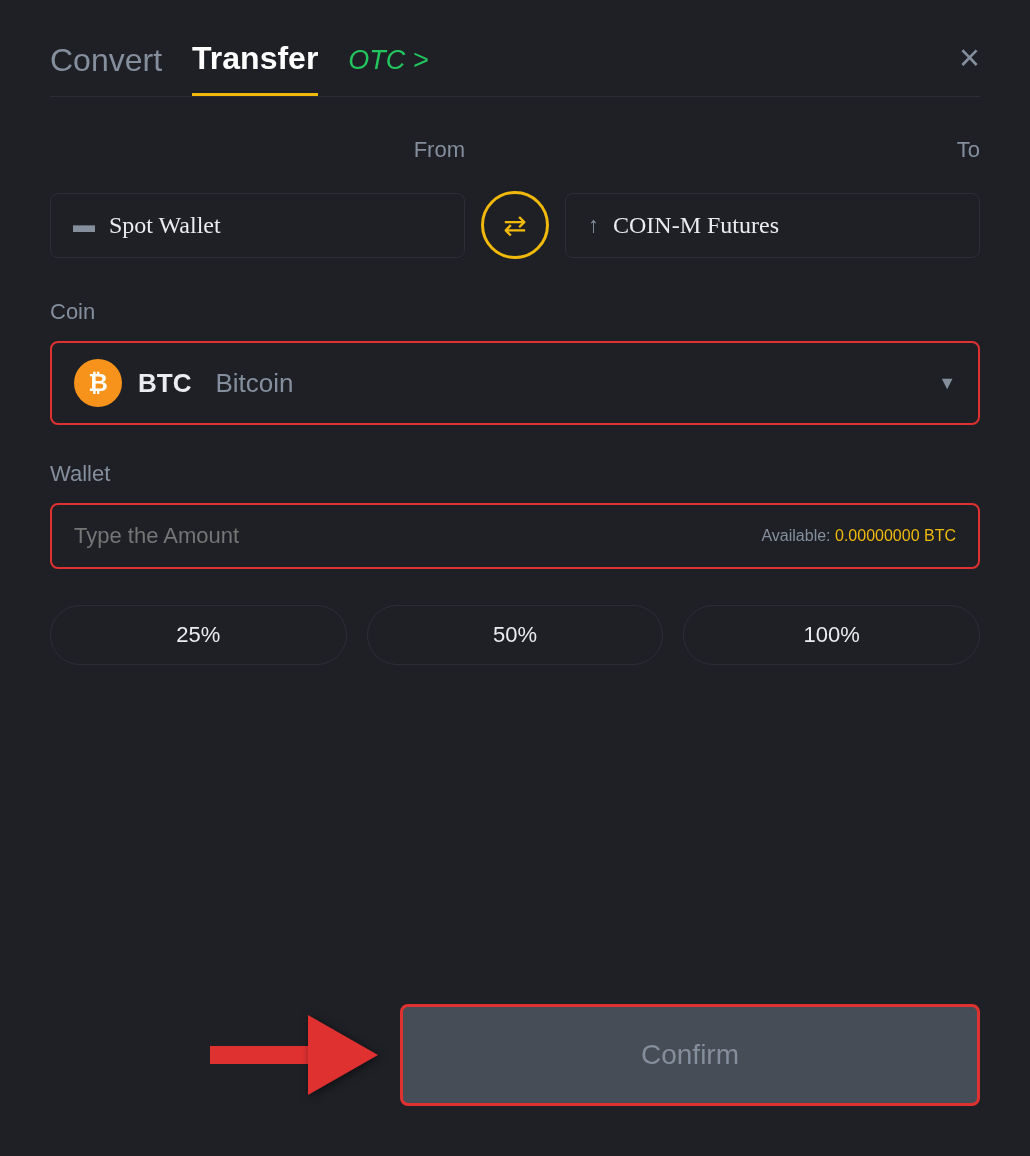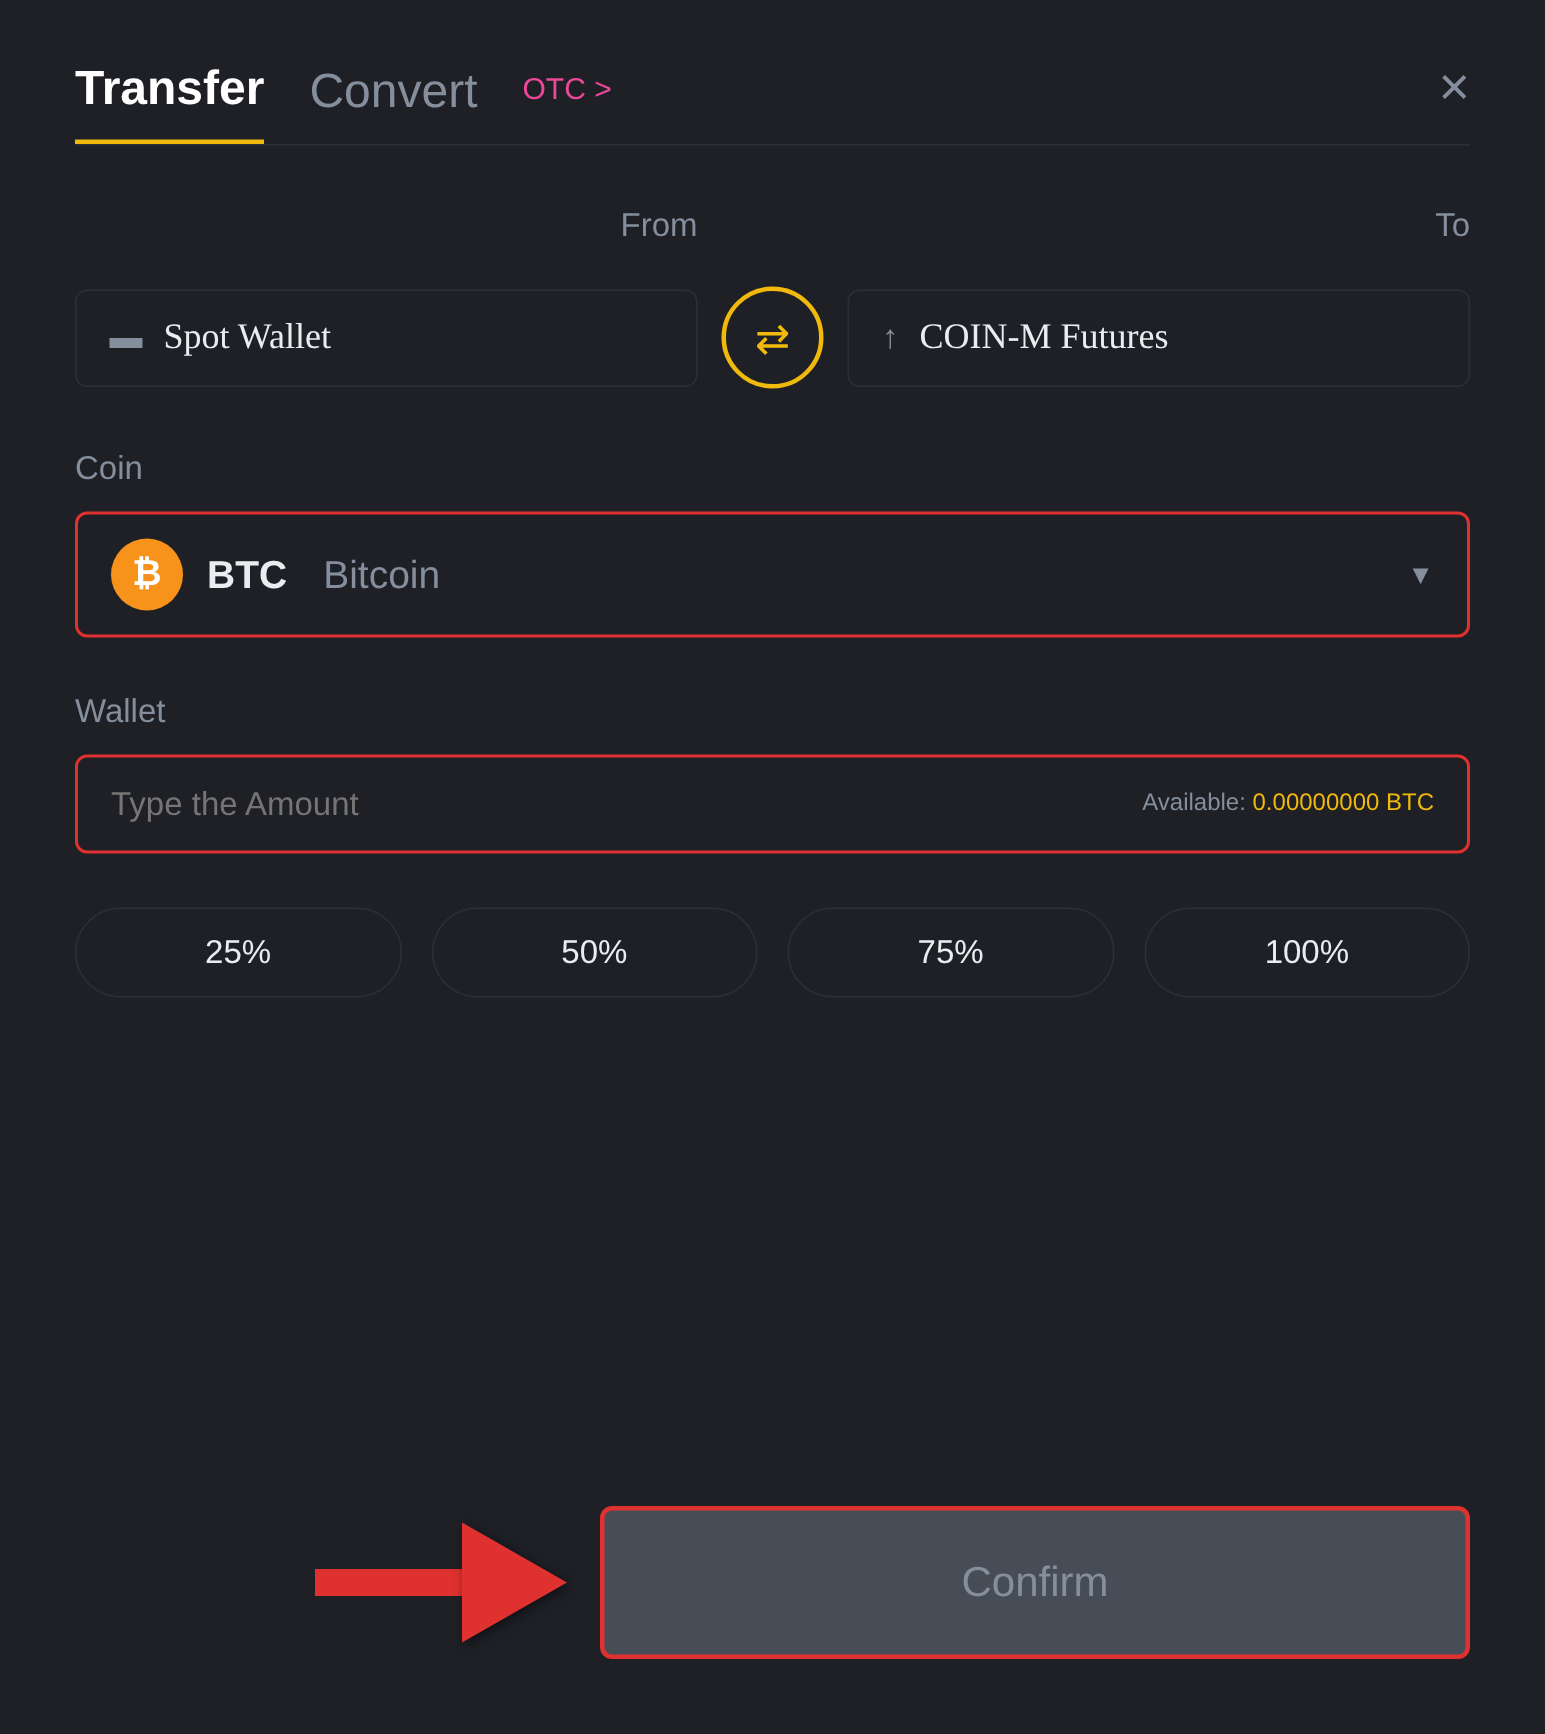--- a/index.html
+++ b/index.html
@@ -35,28 +35,29 @@
       padding-bottom: 16px;
       border-bottom: 3px solid #f0b90b;
       white-space: nowrap;
     }
     .header-tab.inactive {
       font-weight: 400;
       color: #848e9c;
       border-bottom: none;
     }
     .header-otc {
-      font-size: 20px;
+      font-size: 27px;
       font-weight: 400;
-      color: #ec4899;
+      color: #22c55e;
       cursor: pointer;
       padding-bottom: 16px;
       display: flex;
       align-items: center;
       gap: 6px;
+      font-style: italic;
     }
     .close-btn {
       position: absolute;
       right: 0;
       top: 0;
       background: none;
       border: none;
       color: #848e9c;
       font-size: 36px;
       cursor: pointer;
@@ -247,22 +248,22 @@
       flex: 1;
       margin-left: 100px;
     }
   </style>
 </head>
 <body>
 
 <div class="modal">
 
   <div class="header">
+    <div class="header-tab inactive">Convert</div>
     <div class="header-tab">Transfer</div>
-    <div class="header-tab inactive">Convert</div>
     <div class="header-otc">OTC &gt;</div>
     <button class="close-btn">×</button>
   </div>
   <div class="divider"></div>
 
   <div class="from-to-labels">
     <div class="from-label-wrap">
       <div class="field-label">From</div>
     </div>
     <div class="to-label-wrap">
@@ -305,21 +306,20 @@
       <div class="available-text">
         <span>Available:</span>
         <span class="available-amount">0.00000000 BTC</span>
       </div>
     </div>
   </div>
 
   <div class="percent-row">
     <button class="percent-btn">25%</button>
     <button class="percent-btn">50%</button>
-    <button class="percent-btn">75%</button>
     <button class="percent-btn">100%</button>
   </div>
 
   <div class="bottom-row">
 
     <div class="arrow-wrapper">
       <div class="arrow-shaft"></div>
       <div class="arrow-right"></div>
     </div>
     <button class="confirm-btn">Confirm</button>

